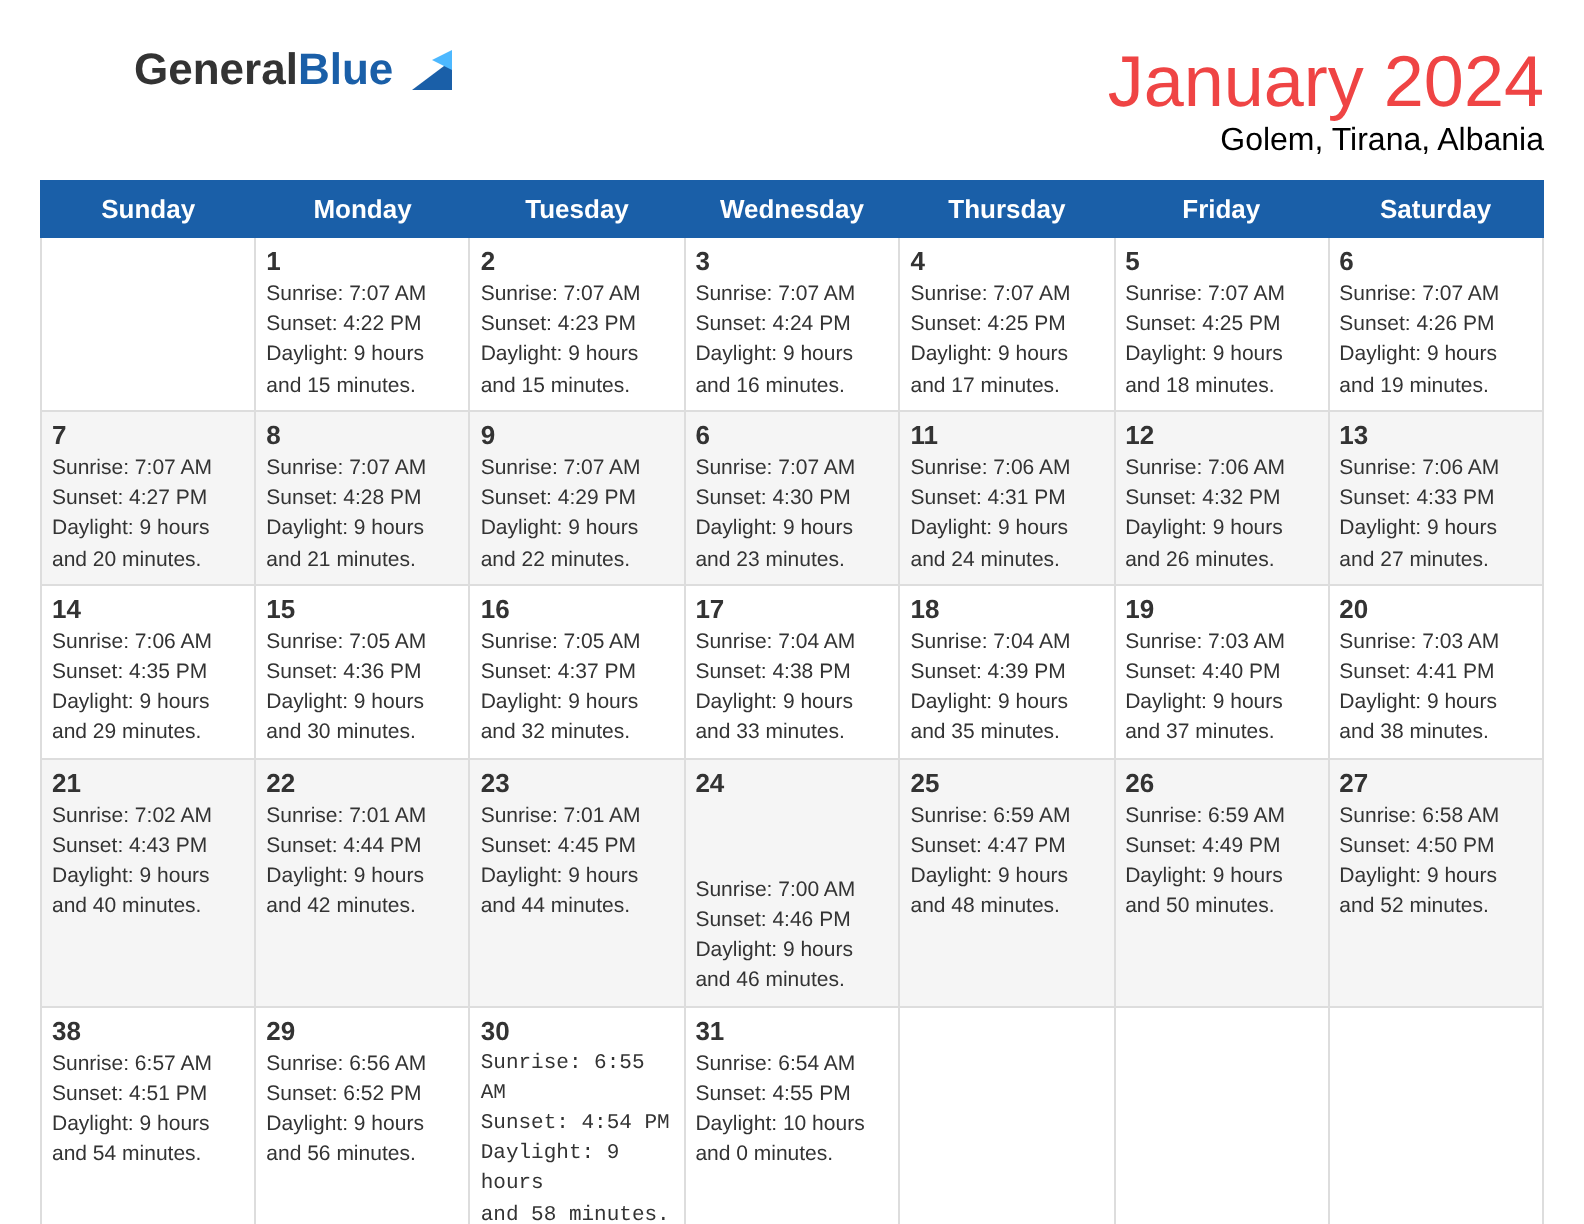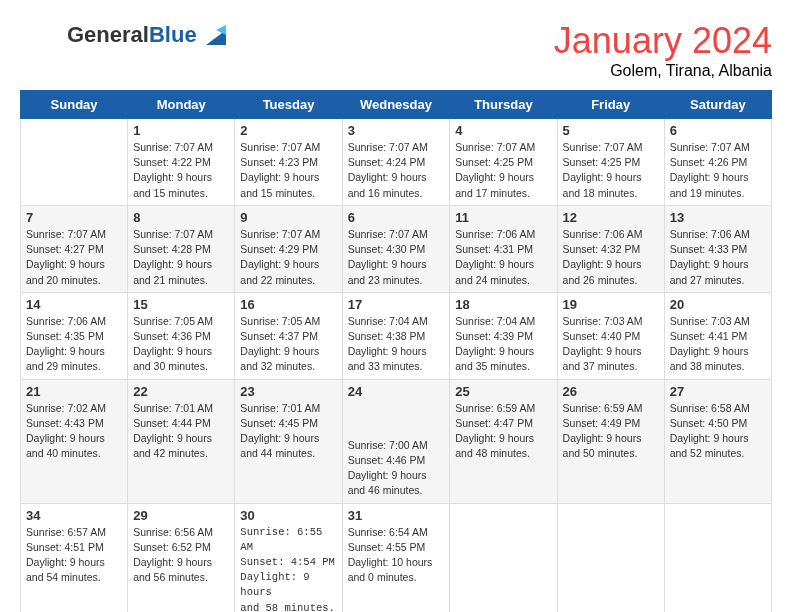--- a/index.html
+++ b/index.html
@@ -311,21 +311,21 @@
         <td>
           <span class="day-number">27</span>
           <div class="day-info" style="white-space: pre-line;">Sunrise: 6:58 AM
 Sunset: 4:50 PM
 Daylight: 9 hours
 and 52 minutes.</div>
         </td>
       </tr>
       <tr>
         <td>
-          <span class="day-number">34</span>
+          <span class="day-number">38</span>
           <div class="day-info" style="white-space: pre-line;">Sunrise: 6:57 AM
 Sunset: 4:51 PM
 Daylight: 9 hours
 and 54 minutes.</div>
         </td>
         <td>
           <span class="day-number">29</span>
           <div class="day-info" style="white-space: pre-line;">Sunrise: 6:56 AM
 Sunset: 6:52 PM
 Daylight: 9 hours

